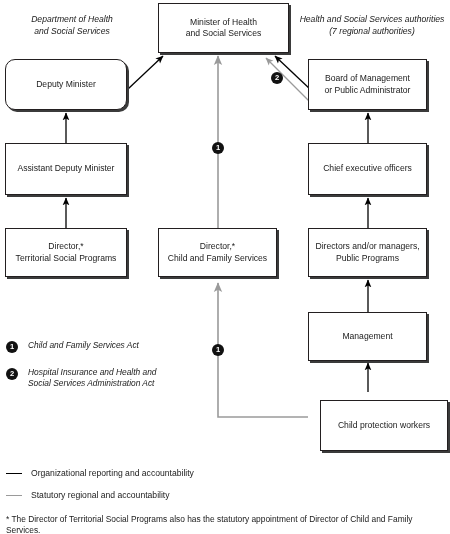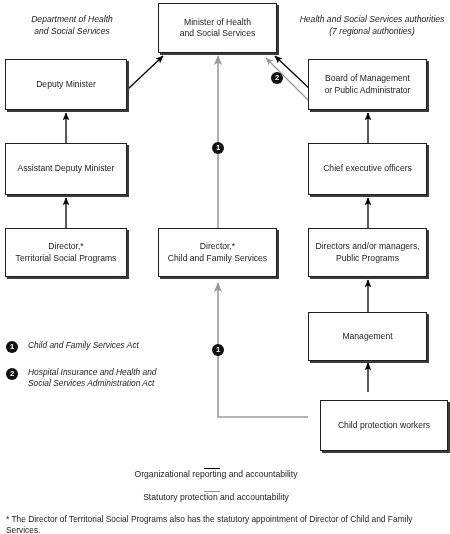--- a/index.html
+++ b/index.html
@@ -103,21 +103,20 @@
   #line-legend {
     position: absolute;
     left: 6px;
     top: 468px;
     width: 420px;
   }
   .legend-row {
     display: flex;
     align-items: center;
     margin-bottom: 11px;
-    flex-direction: column;
   }
   .legend-swatch {
     width: 16px;
     height: 0;
     border-top: 1.3px solid #000000;
     margin-right: 9px;
     flex: 0 0 auto;
   }
   .legend-swatch.gray { border-top-color: #9a9a9a; }
   .legend-label {
@@ -174,24 +173,24 @@
 
     <path d="M308,417 L218,417 L218,283" fill="none" stroke="#9a9a9a" stroke-width="1.6" marker-end="url(#ah-gray)"></path>
   </svg>
 
   <div class="col-caption" id="caption-dept">Department of Health
 and Social Services</div>
 
   <div class="col-caption" id="caption-auth">Health and Social Services authorities
 (7 regional authorities)</div>
 
-  <div class="node" style="left:158px; top:3px; width:119px; height:50px;">Minister of Health
+  <div class="node" style="left:158px; top:3px; width:131px; height:50px;">Minister of Health
 and Social Services</div>
 
-  <div class="node" style="left:5px; top:59px; width:122px; height:51px;">Deputy Minister</div>
+  <div class="node" style="left:5px; top:59px; width:122px; height:51px;border-radius:10px;">Deputy Minister</div>
 
   <div class="node" style="left:308px; top:59px; width:119px; height:51px;">Board of Management
 or Public Administrator</div>
 
   <div class="node" style="left:5px; top:143px; width:122px; height:52px;">Assistant Deputy Minister</div>
 
   <div class="node" style="left:308px; top:143px; width:119px; height:52px;">Chief executive officers</div>
 
   <div class="node" style="left:5px; top:228px; width:122px; height:49px;">Director,*
 Territorial Social Programs</div>
@@ -229,20 +228,20 @@
 
   <div id="line-legend">
 
     <div class="legend-row">
       <span class="legend-swatch"></span>
       <span class="legend-label">Organizational reporting and accountability</span>
     </div>
 
     <div class="legend-row">
       <span class="legend-swatch gray"></span>
-      <span class="legend-label">Statutory protection and accountability</span>
+      <span class="legend-label">Statutory regional and accountability</span>
     </div>
 
   </div>
 
   <div id="asterisk-note">* The Director of Territorial Social Programs also has the statutory appointment of Director of Child and Family Services.</div>
 
 </div>
 
 </body></html>

